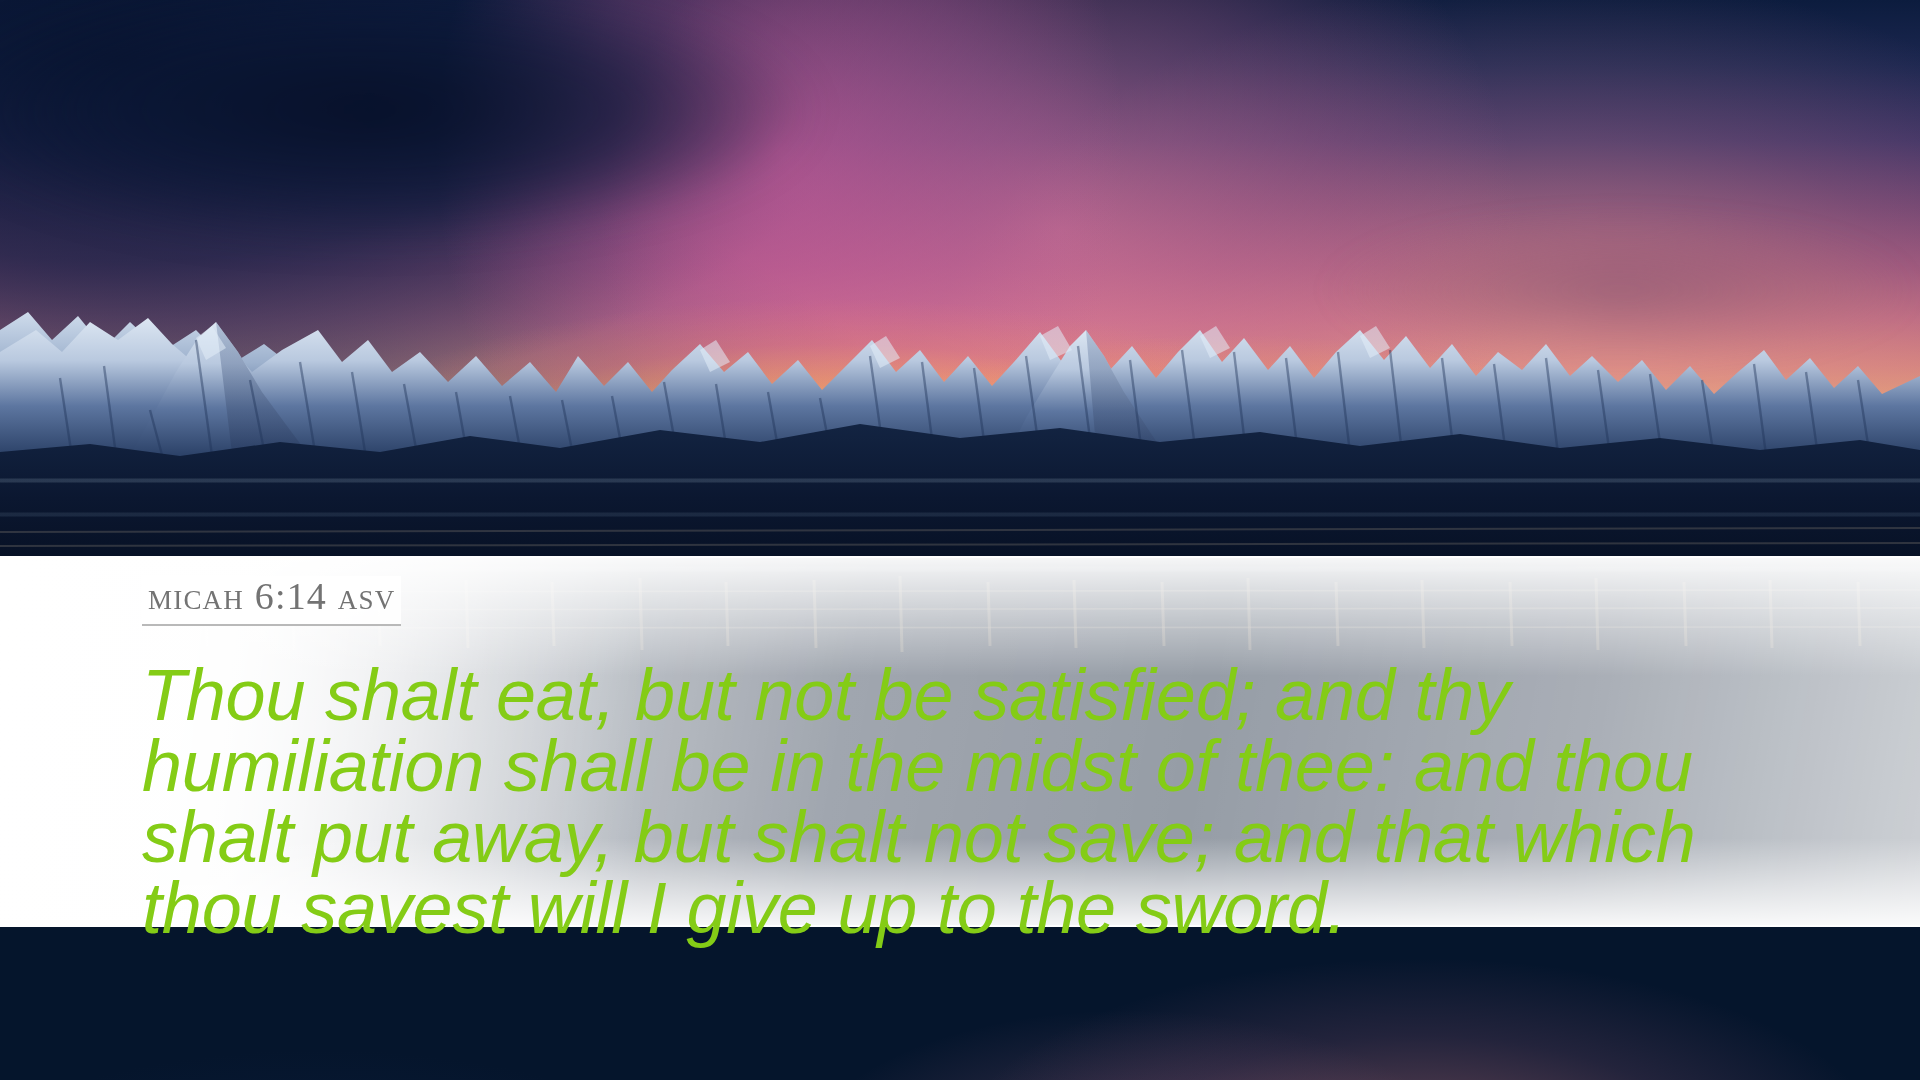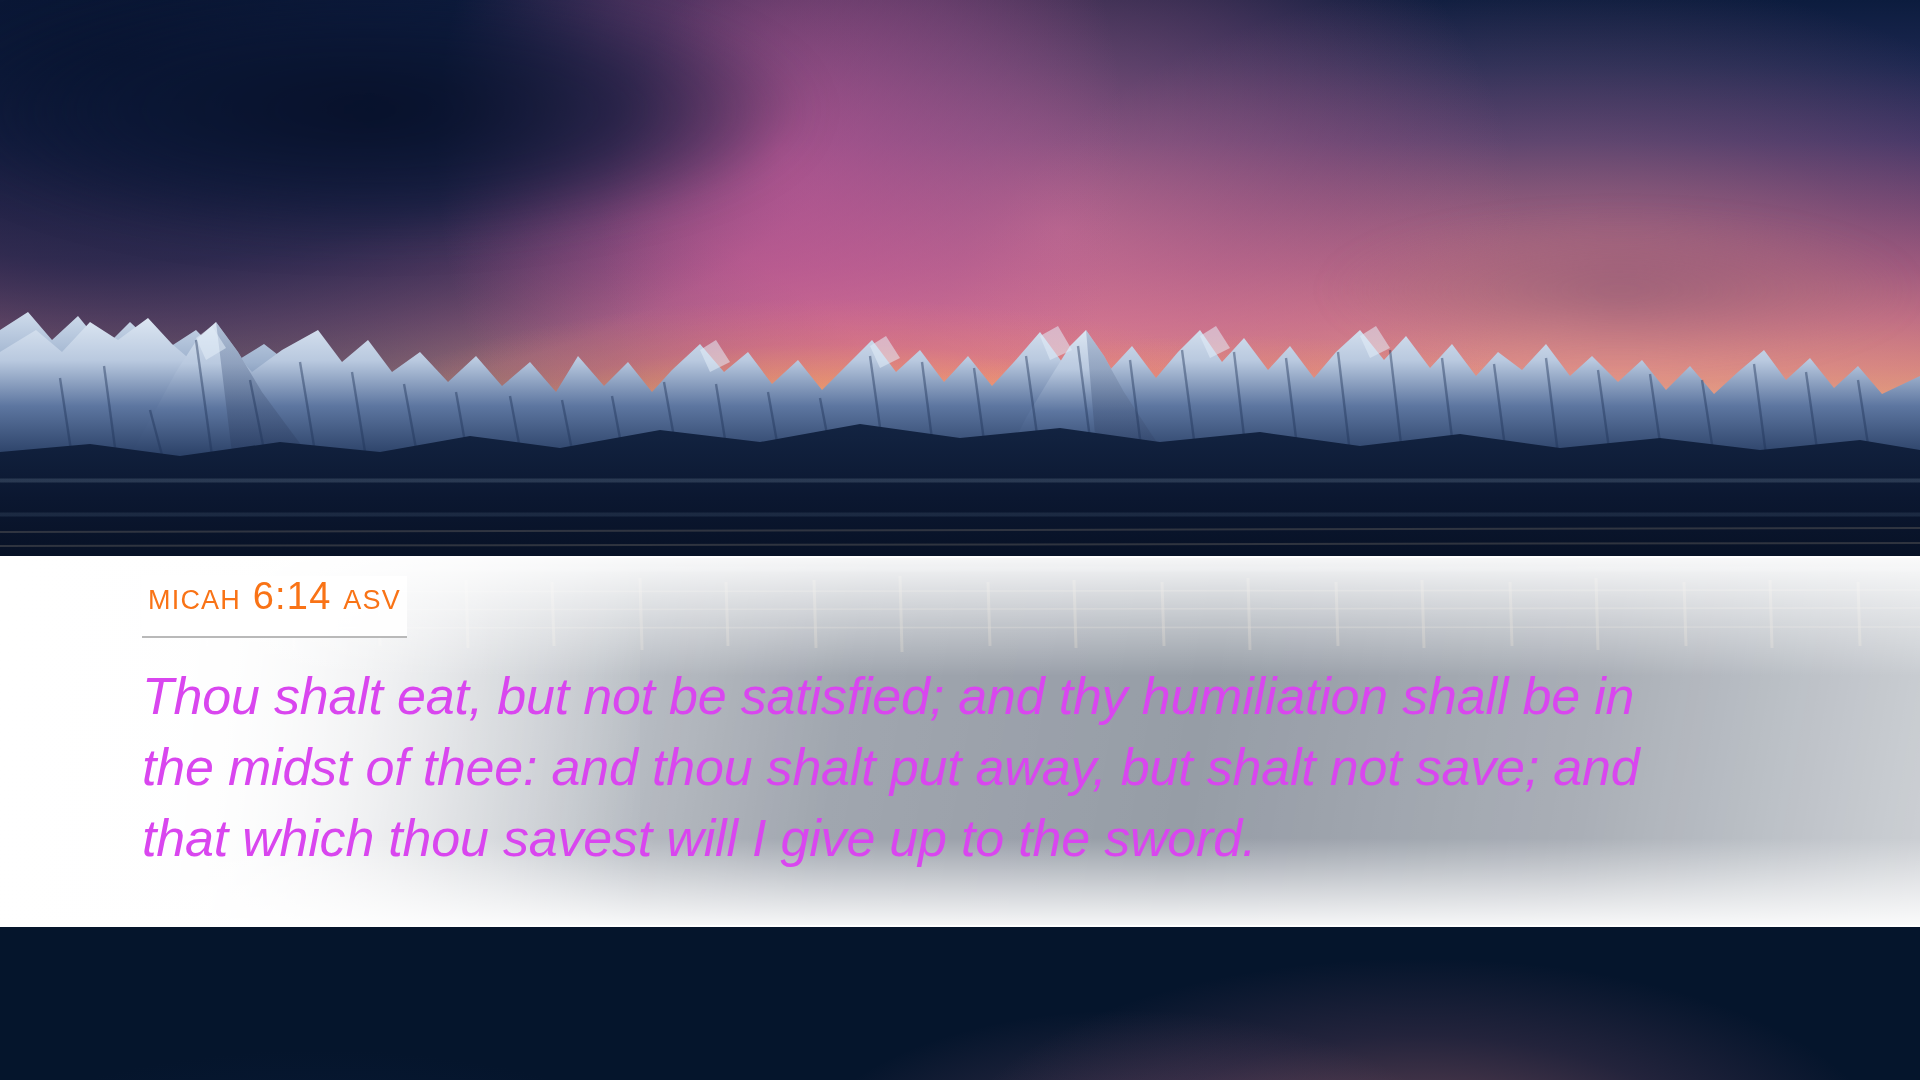--- a/index.html
+++ b/index.html
@@ -202,43 +202,43 @@
   }
 
   .verse-content {
     position:absolute;
     left:142px; top:576px;
     width:1690px;
   }
 
   .ref {
     display:inline-block;
-    font-family:Liberation Sans, sans-serif;
+    font-family:Liberation Serif, serif;
     font-size:38px;
     font-weight:400;
     letter-spacing:1.2px;
-    color:#f97316;
+    color:#737373;
     font-variant:small-caps;
     text-transform:lowercase;
     line-height:1.06;
-    padding:0 6px 20px 6px;
+    padding:0 6px 8px 6px;
     border-bottom:2px solid #b9b9b9;
     background:rgba(255,255,255,0.86);
     white-space:nowrap;
   }
   .ref::first-letter { font-size:1em; }
 
   .verse {
-    margin-top:23px;
+    margin-top:34px;
     font-family:"Liberation Sans", sans-serif;
     font-style:italic;
     font-weight:300;
-    font-size:52px;
+    font-size:72px;
     line-height:71px;
-    color:#d946ef;
+    color:#84cc16;
     letter-spacing:-0.2px;
     max-width:1560px;
   }
 </style>
 </head>
 <body>
 
 <div id="stage">
 
   <div class="sky"></div>

